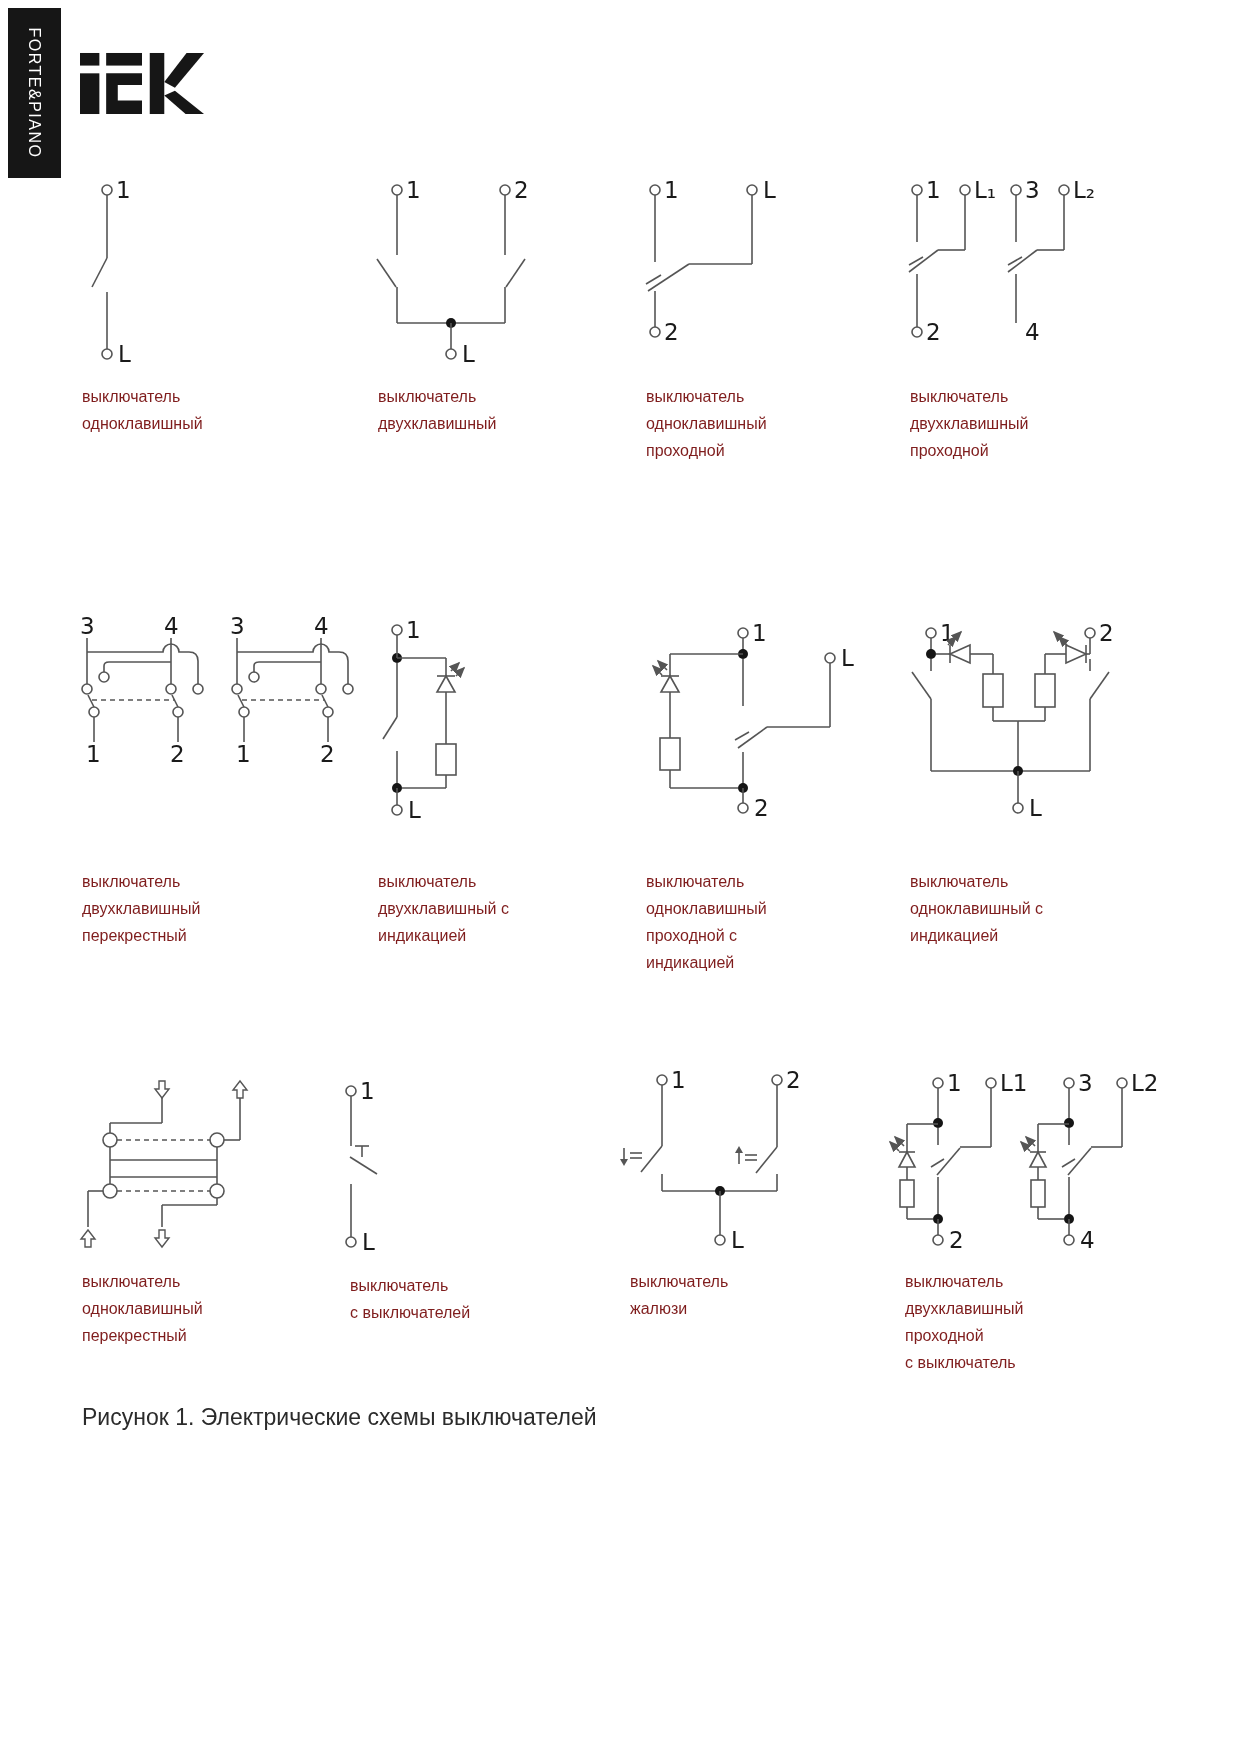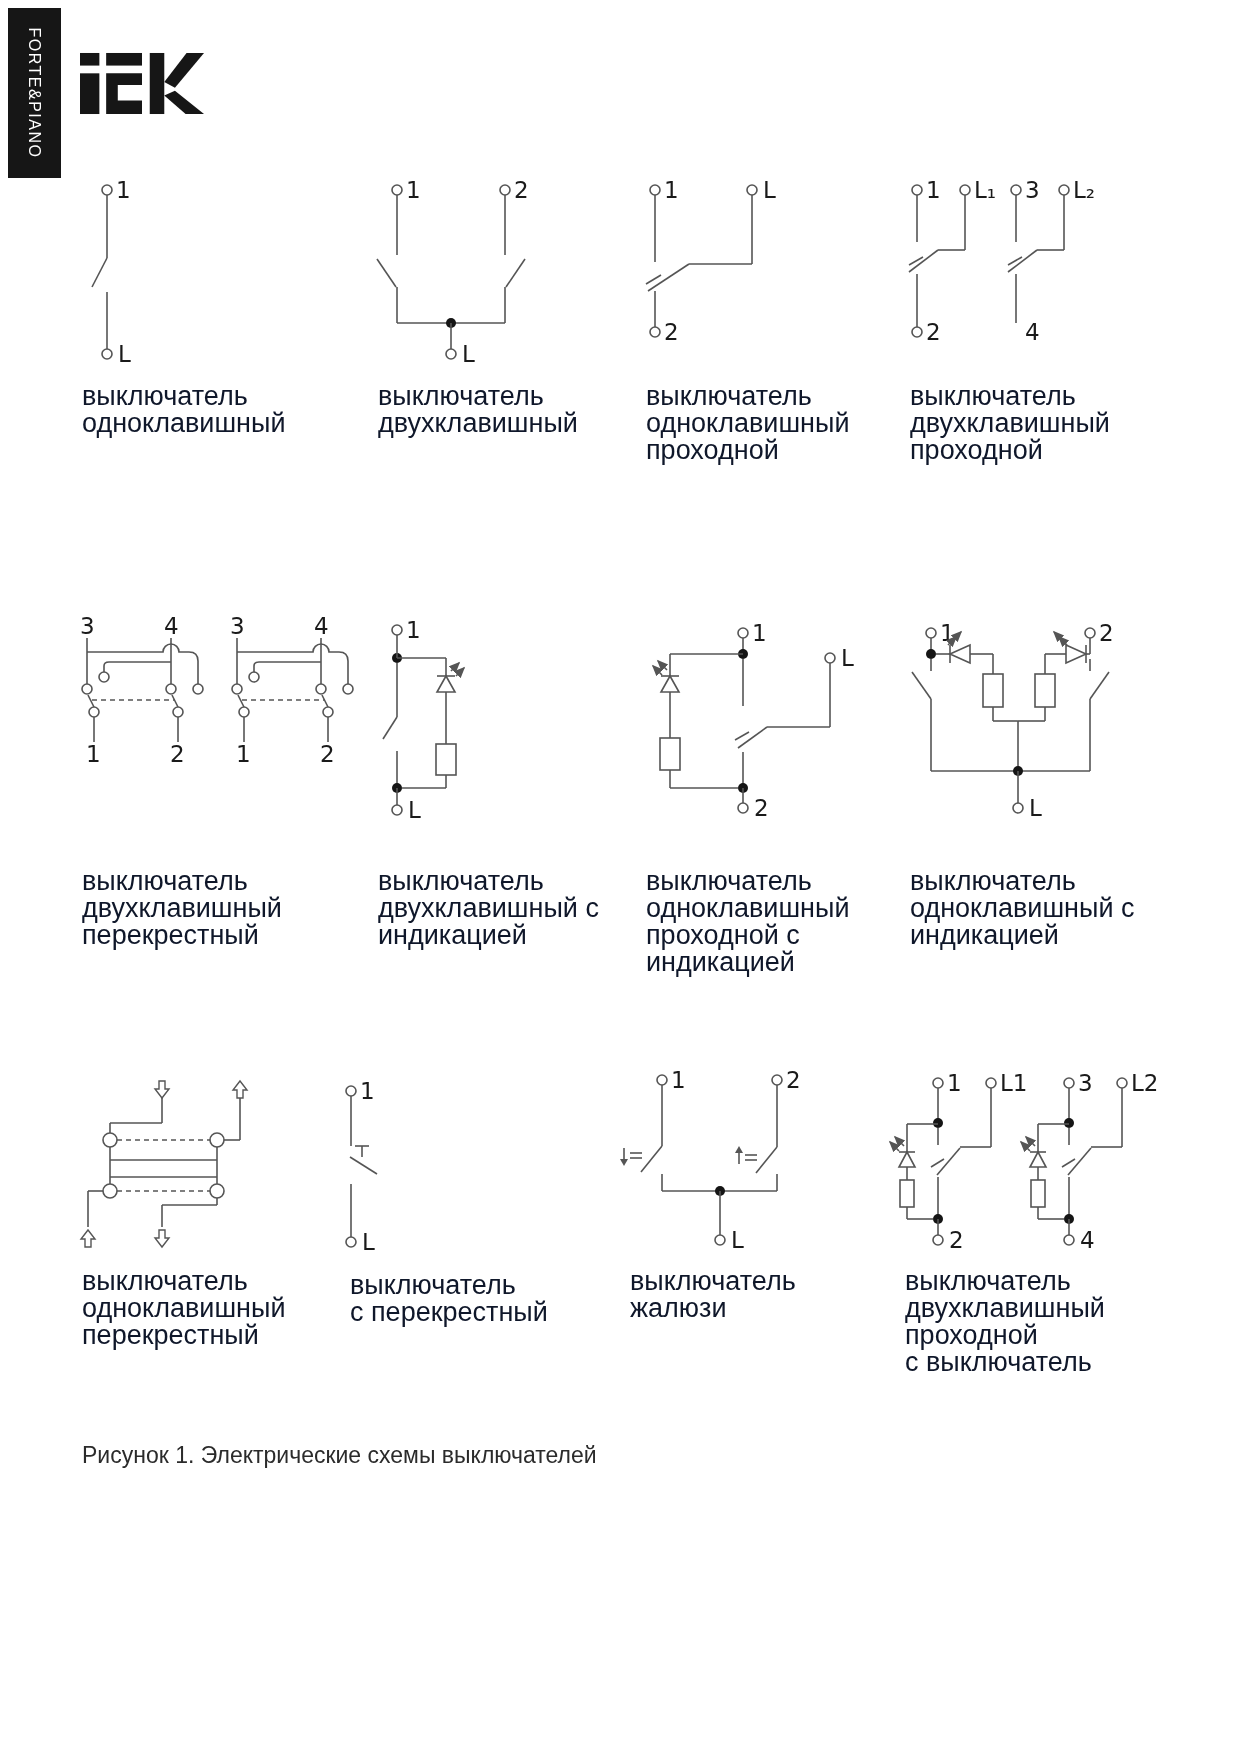--- a/index.html
+++ b/index.html
@@ -5,22 +5,22 @@
   html,body{margin:0;padding:0;background:#ffffff;}
   #page{position:relative;width:1242px;height:1749px;background:#ffffff;overflow:hidden;
         font-family:"Liberation Sans","DejaVu Sans",sans-serif;}
   .fp-bar{position:absolute;left:8px;top:8px;width:53px;height:170px;background:#161616;}
   .fp-text{position:absolute;left:61px;top:8px;width:170px;height:53px;
            transform-origin:0 0;transform:rotate(90deg);
            display:flex;align-items:center;justify-content:center;
            color:#ffffff;font-size:16px;letter-spacing:1.5px;font-weight:400;}
   .logo{position:absolute;left:80px;top:52px;width:124px;height:63px;}
   .schem{position:absolute;left:0;top:0;width:1242px;height:1749px;}
-  .cap{position:absolute;font-size:27px;line-height:27px;color:#0f172a;white-space:nowrap;}
-  .figcap{position:absolute;left:82px;top:1442px;font-size:23px;color:#2b2b2b;white-space:nowrap;}
+  .cap{position:absolute;font-size:16px;line-height:27px;color:#7f1d1d;white-space:nowrap;}
+  .figcap{position:absolute;left:82px;top:1404px;font-size:23px;color:#2b2b2b;white-space:nowrap;}
   svg text{font-family:"DejaVu Sans","Liberation Sans",sans-serif;font-size:23px;fill:#1a1a1a;}
   .w{stroke:#555555;stroke-width:1.6;fill:none;}
   .wd{stroke:#555555;stroke-width:1.4;fill:none;stroke-dasharray:5 4;}
   .tc{stroke:#555555;stroke-width:1.6;fill:#ffffff;}
   .jd{fill:#151515;stroke:none;}
   .box{stroke:#555555;stroke-width:1.6;fill:#ffffff;}
   .ha{stroke:#555555;stroke-width:1.4;fill:#ffffff;}
   .ah{fill:#555555;}
 </style>
 </head>
@@ -437,21 +437,21 @@
     <div>индикацией</div>
   </div>
 
   <div class="cap" style="left:82px;top:1268px">
     <div>выключатель</div>
     <div>одноклавишный</div>
     <div>перекрестный</div>
   </div>
   <div class="cap" style="left:350px;top:1272px">
     <div>выключатель</div>
-    <div>с перекрестный</div>
+    <div>с выключателей</div>
   </div>
   <div class="cap" style="left:630px;top:1268px">
     <div>выключатель</div>
     <div>жалюзи</div>
   </div>
   <div class="cap" style="left:905px;top:1268px">
     <div>выключатель</div>
     <div>двухклавишный</div>
     <div>проходной</div>
     <div>с выключатель</div>

